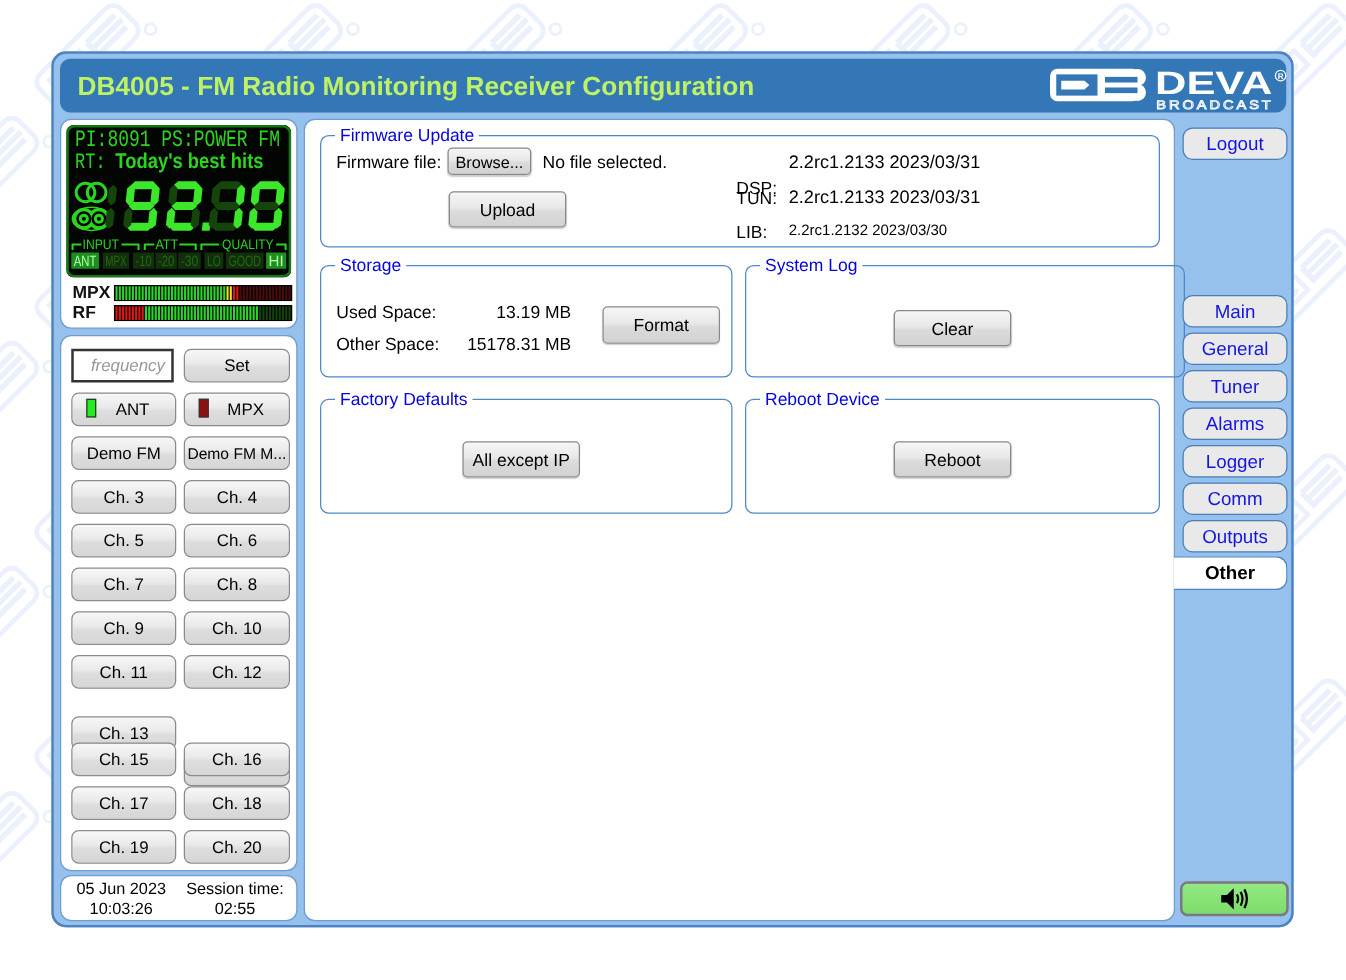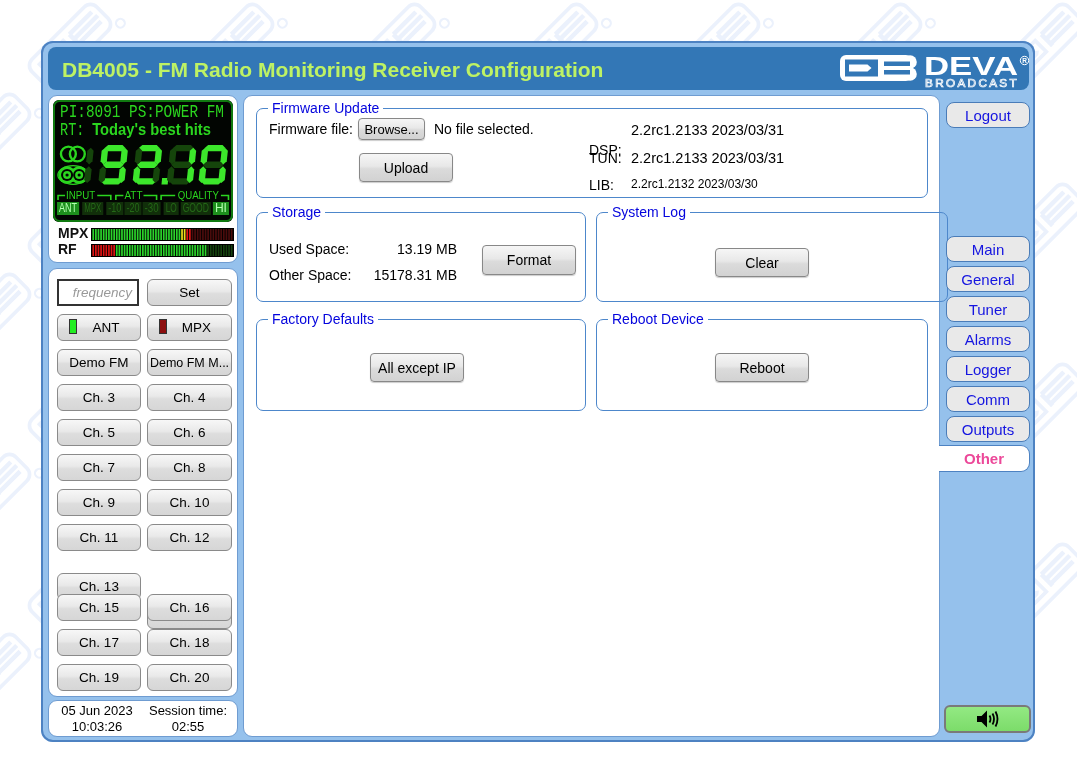--- a/index.html
+++ b/index.html
@@ -40,21 +40,21 @@
     border:1px solid #888; border-radius:4px; font-size:14px; color:#000;
     box-shadow:0 1px 1px rgba(0,0,0,0.2); }
   .nav { position:absolute; left:905px; width:84px; height:26px;
     display:flex; align-items:center; justify-content:center;
     background:#e9e9e9; border:1px solid #4a7cb8; border-radius:8px;
     color:#1515e0; font-size:15px; }
   #othertab { position:absolute; left:898px; top:404px; width:91px; height:27px;
     background:#ffffff; border:1px solid #4d82c2; border-left:none;
     border-radius:0 9px 9px 0;
     display:flex; align-items:center; justify-content:center;
-    color:#ec4899; font-size:15px; font-weight:bold; }
+    color:#000000; font-size:15px; font-weight:bold; }
   #spk { position:absolute; left:903px; top:664px; width:87px; height:28px;
     background:linear-gradient(#93e983, #7cdc6a);
     border:2px solid #7a7a7a; border-radius:6px;
     display:flex; align-items:center; justify-content:center; }
 </style>
 </head>
 <body>
 <div id="page">
   <svg id="wm" width="1077" height="784" viewBox="0 0 1077 784">
       <defs>

